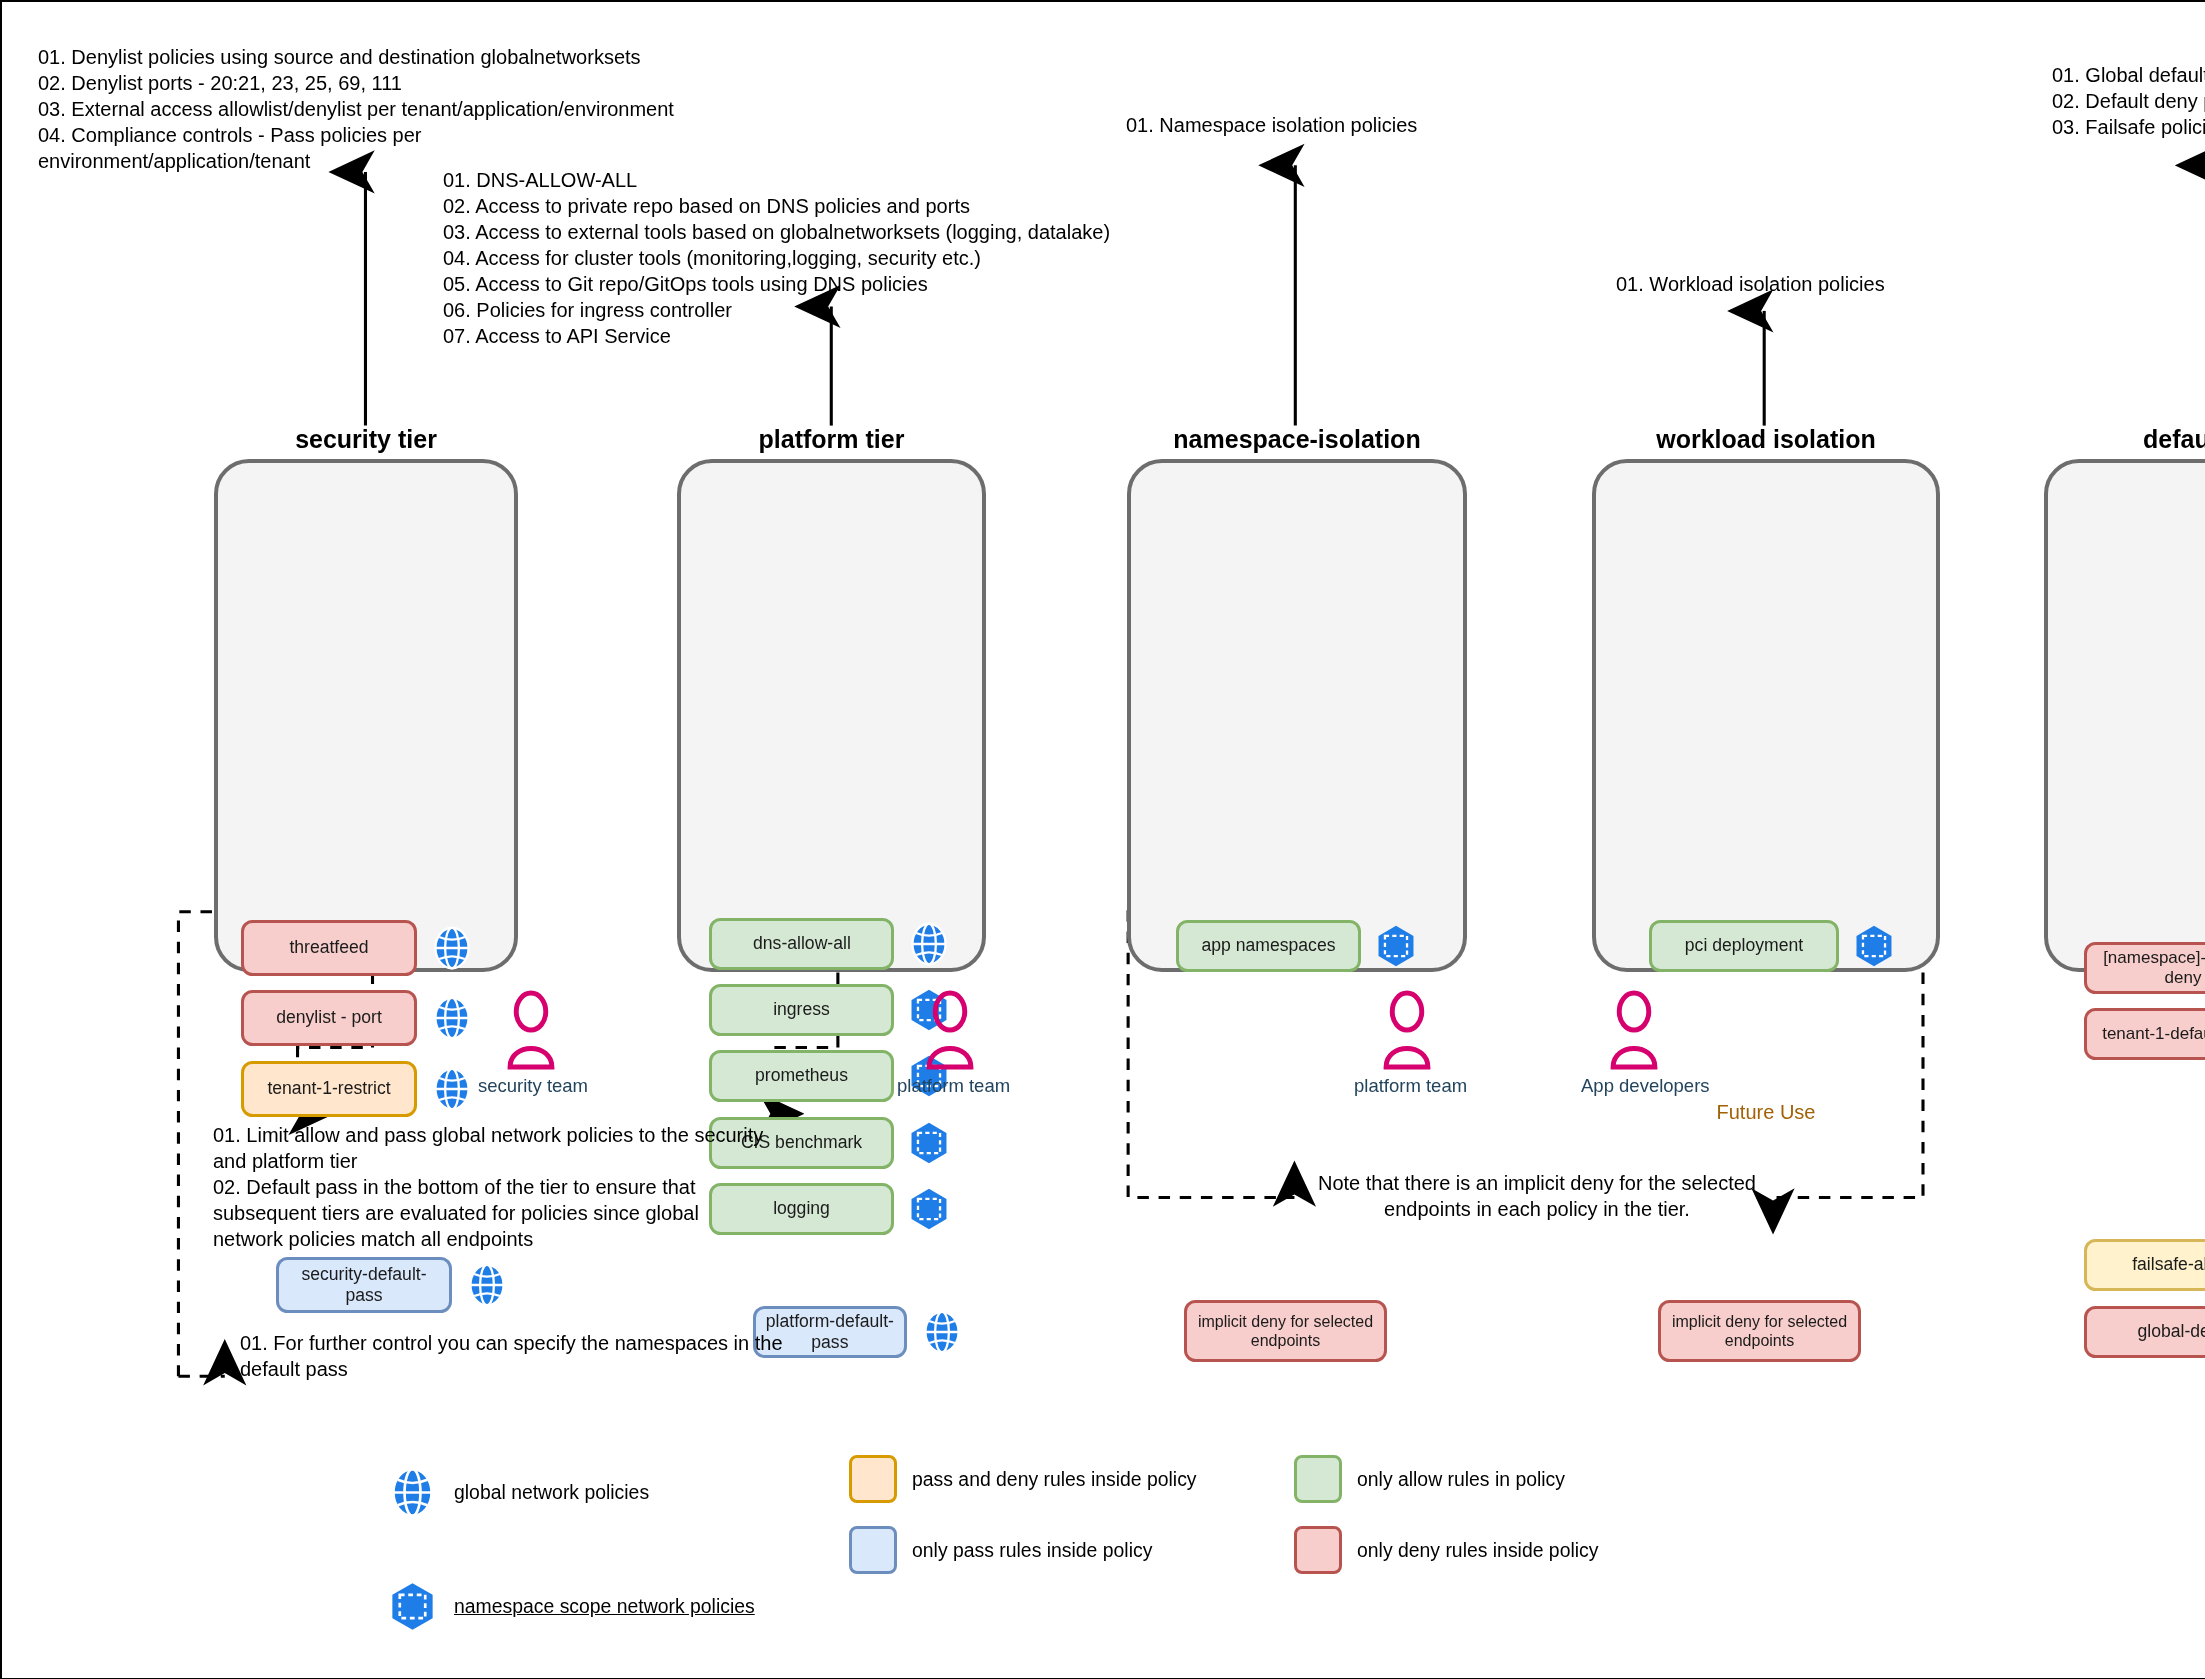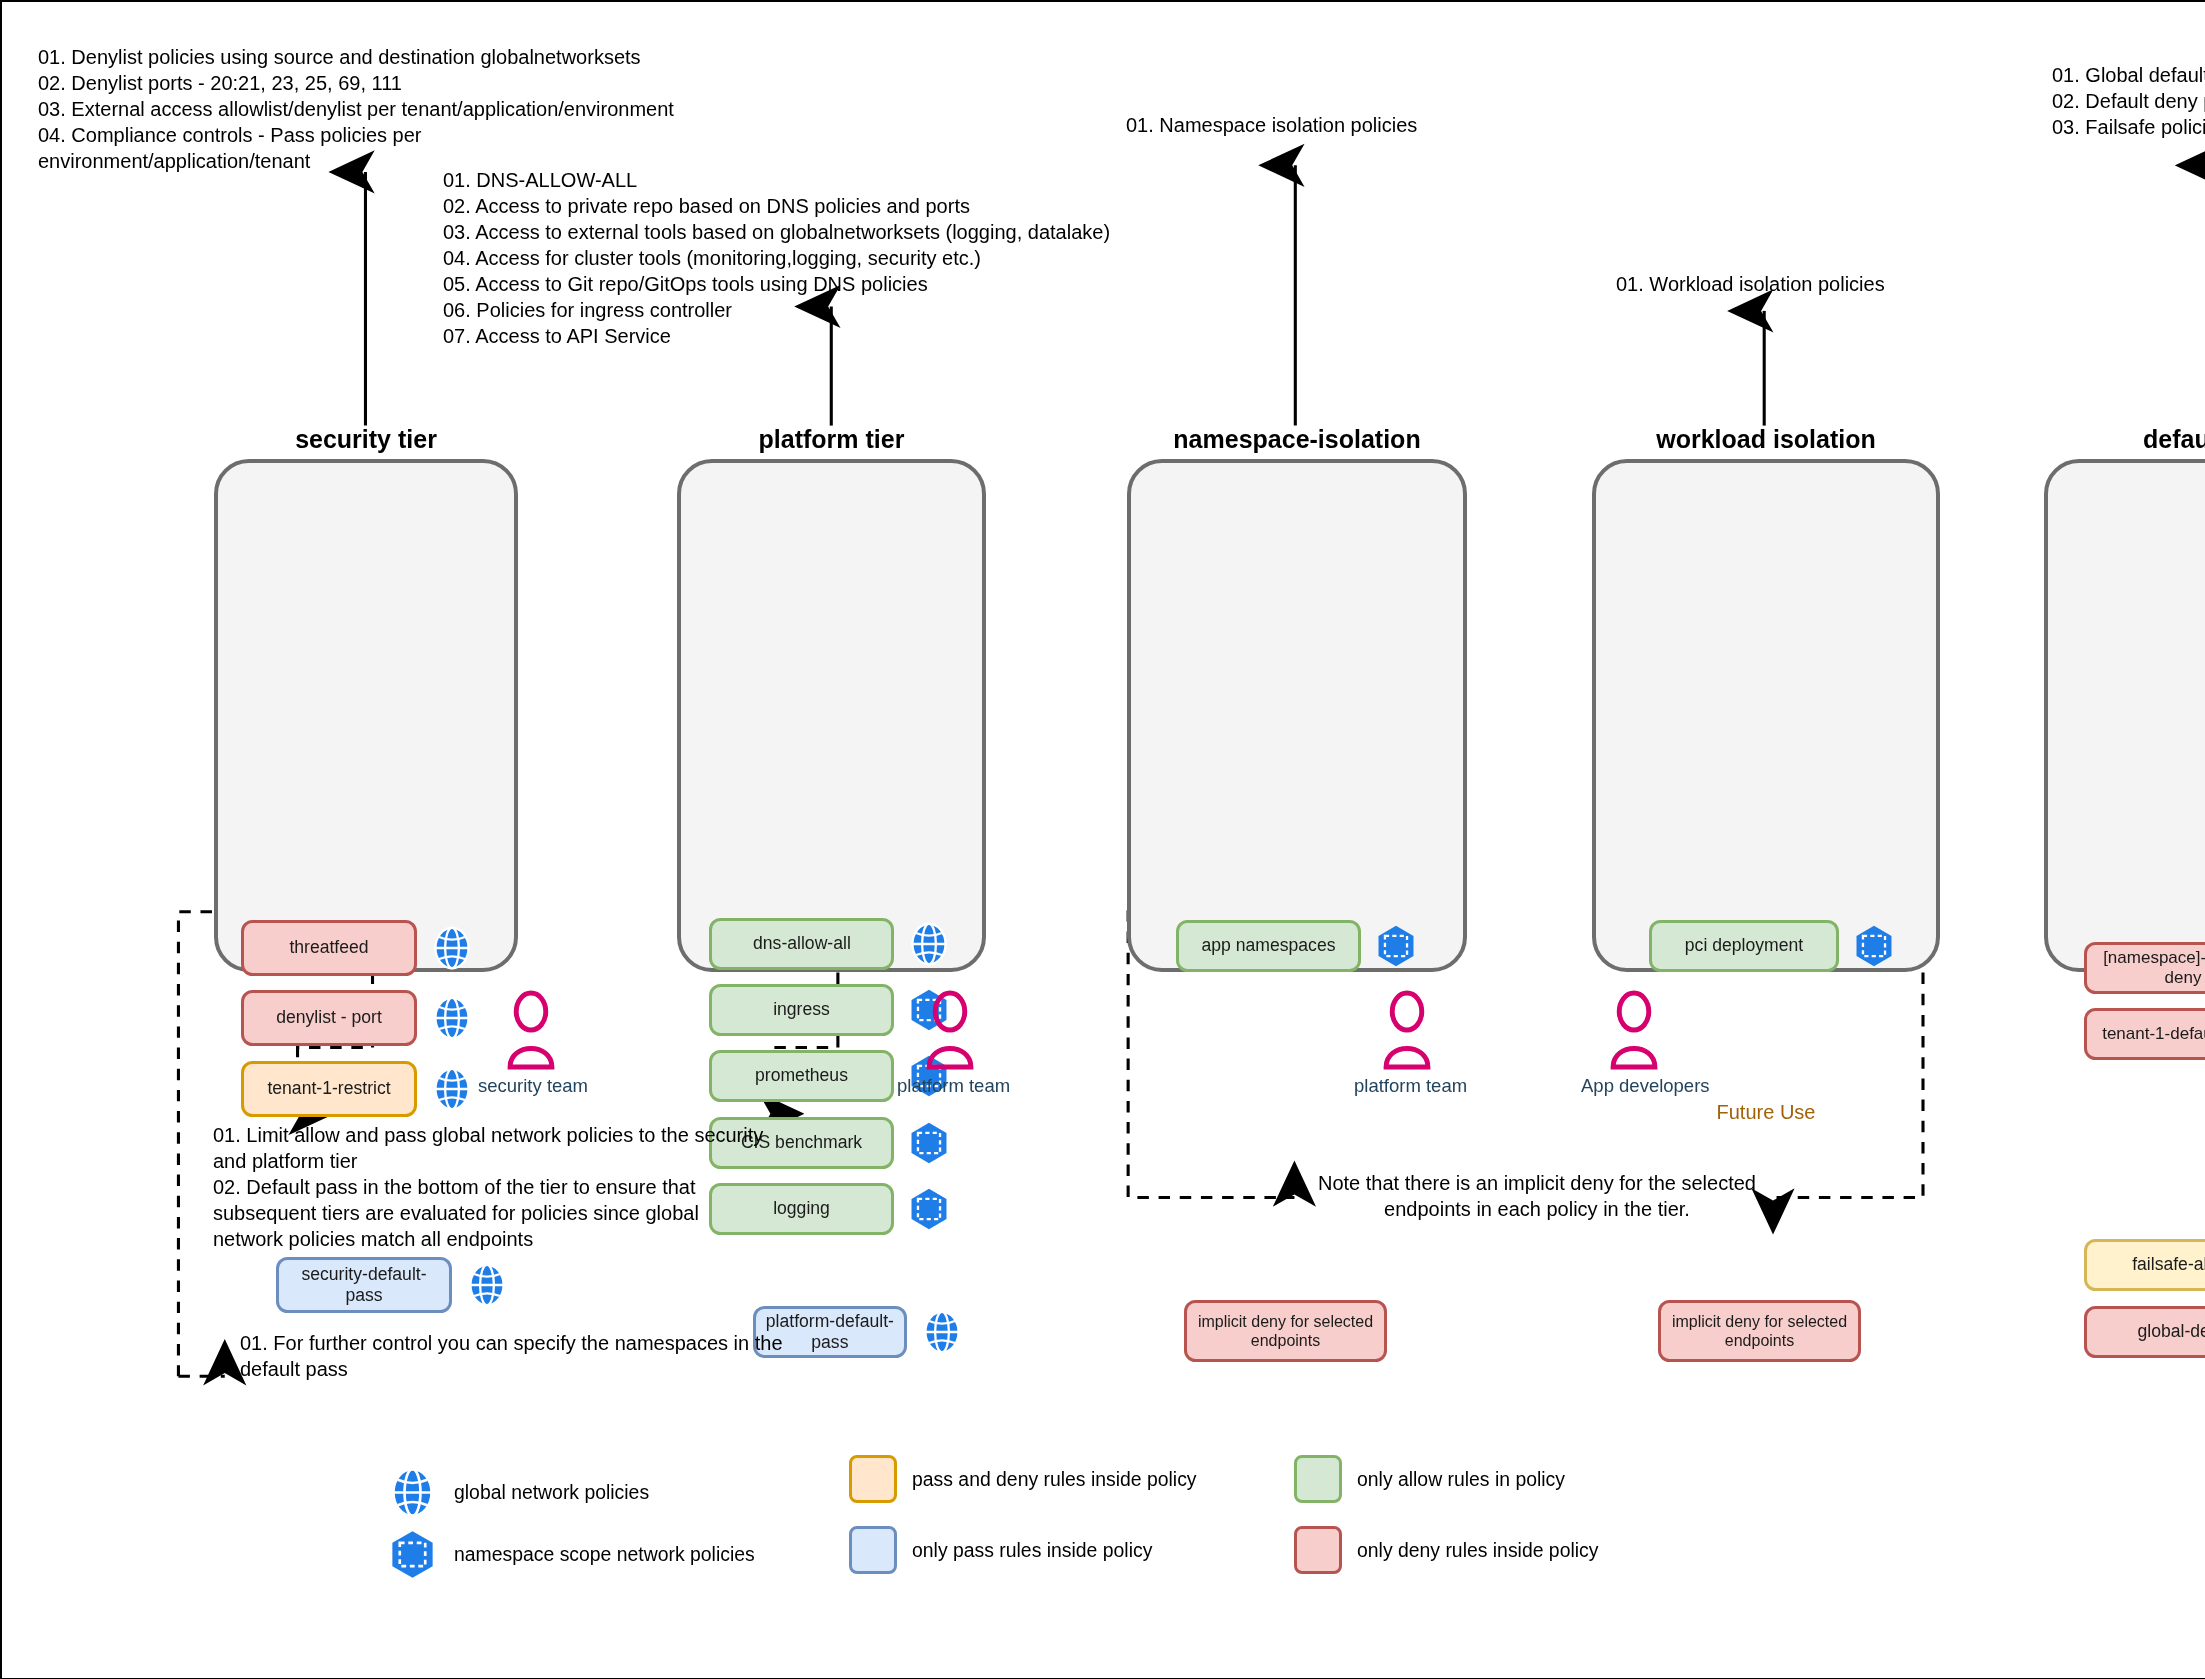--- a/index.html
+++ b/index.html
@@ -429,21 +429,21 @@
             <ellipse cx="50" cy="50" rx="15" ry="44"></ellipse>
             <line x1="14" y1="50" x2="86" y2="50"></line>
             <path d="M22,26 Q50,38 78,26"></path>
             <path d="M22,74 Q50,62 78,74"></path>
           </g>
         </svg>
     </span>
     <span class="legend-label">global network policies</span>
   </div>
 
-  <div class="legend-item" style="left:384px;top:1526px;">
+  <div class="legend-item" style="left:384px;top:1578px;text-decoration:underline;">
     <span class="legend-icon">
       <svg viewBox="0 0 100 100">
           <path d="M50,6 L88,28 L88,72 L50,94 L12,72 L12,28 Z" fill="#1f7de8"></path>
           <rect x="26" y="28" width="48" height="44" fill="none" stroke="#fff" stroke-width="5" stroke-dasharray="9 7"></rect>
         </svg>
     </span>
     <span class="legend-label">namespace scope network policies</span>
   </div>
 
   <div class="legend-item" style="left:847px;top:1453px;">

